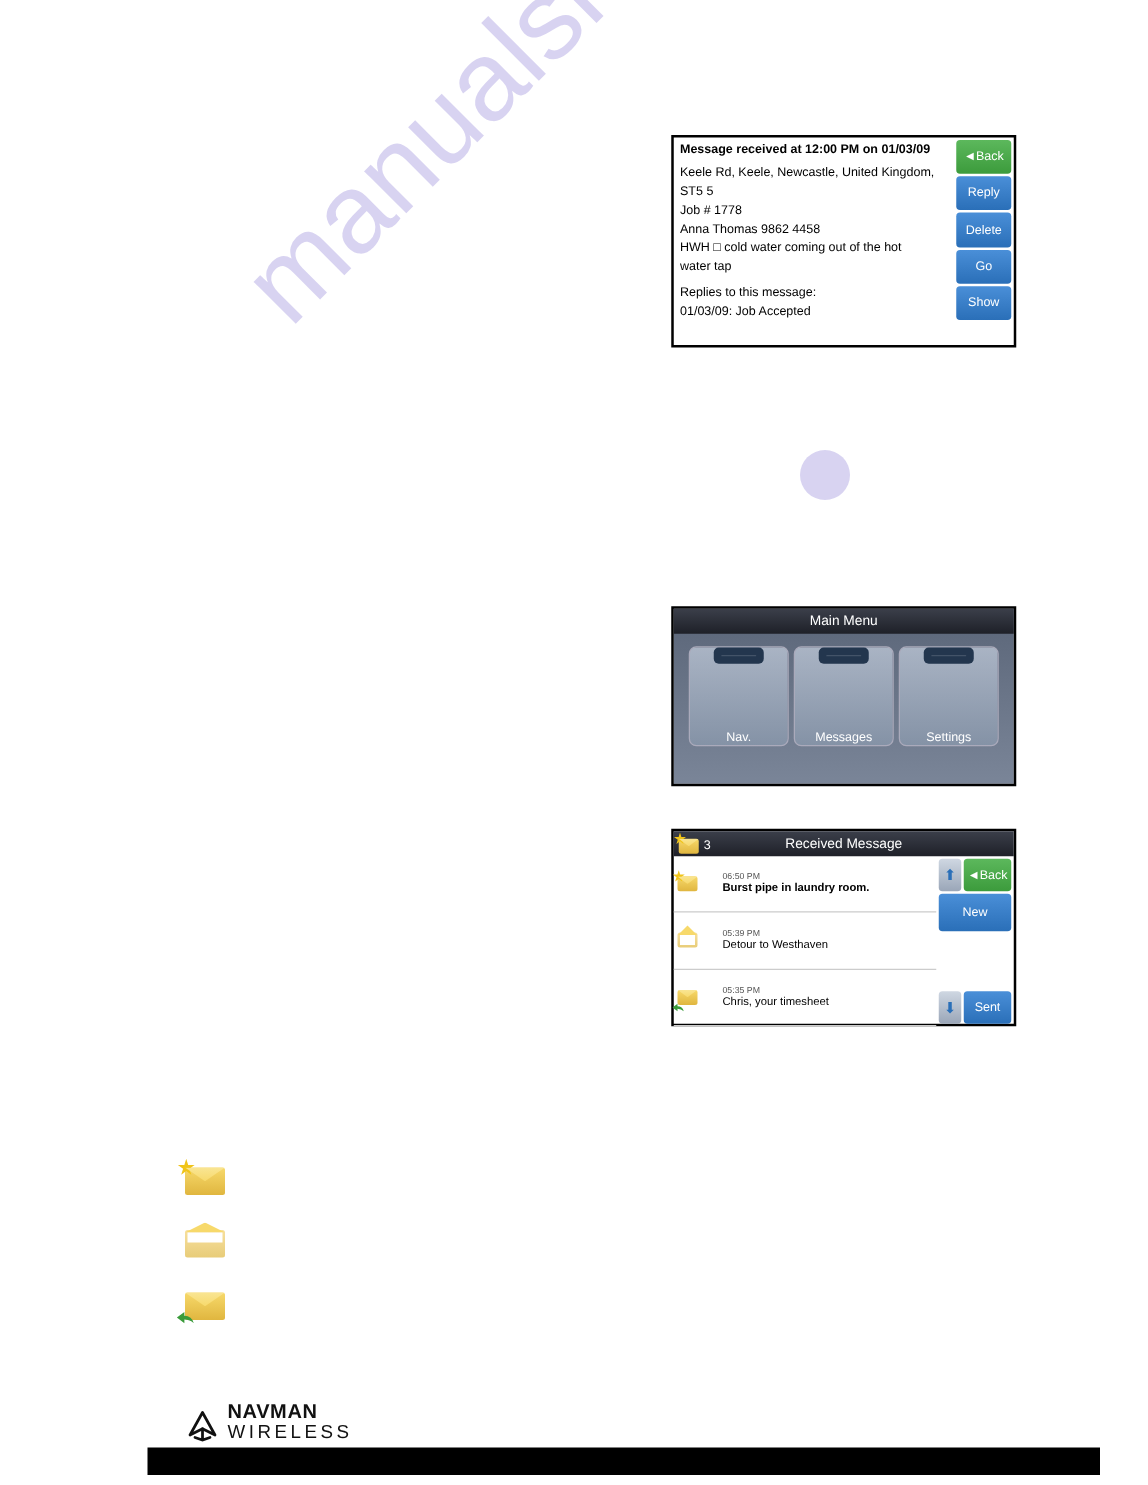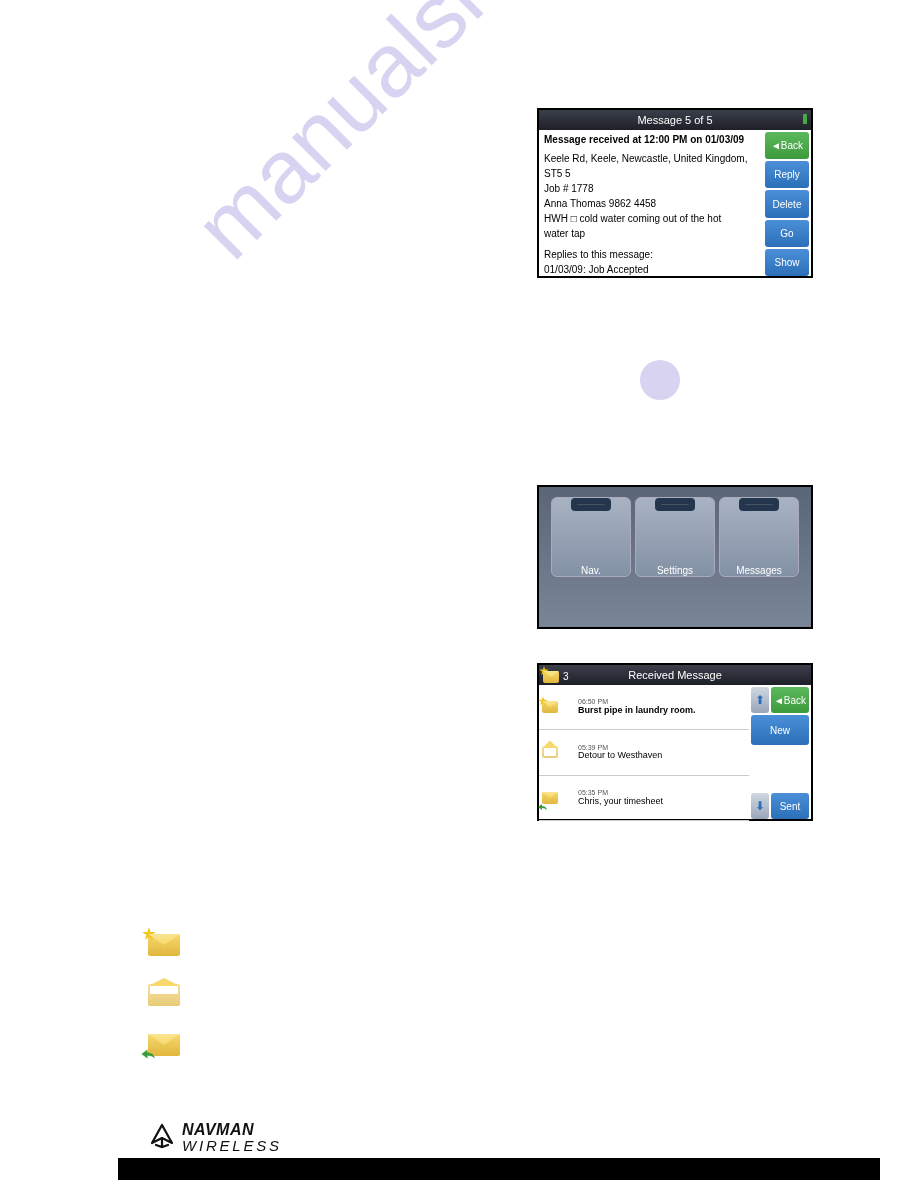--- a/index.html
+++ b/index.html
@@ -56,38 +56,37 @@
   .reply-arrow svg { width:100%; height:100%; }
 
   
   .inst-icon { position: absolute; left: 148px; }
   .inst1 { top: 934px; }
   .inst2 { top: 984px; }
   .inst3 { top: 1034px; }
   .big-env { width: 32px; height: 22px; }
 
   
-  .footer-logo { position: absolute; left: 148px; top: 1123px; display: flex; align-items: flex-start; gap: 6px; font-style: italic; }
+  .footer-logo { position: absolute; left: 148px; top: 1123px; display: flex; align-items: flex-end; gap: 6px; }
   .logo-mark { width: 28px; height: 26px; }
   .logo-text { font-weight: 900; font-size: 16px; letter-spacing: 0.5px; color: #111; line-height: 0.9; }
   .logo-sub { font-weight: 500; font-size: 15px; letter-spacing: 2.8px; color: #111; }
   .footer-bar { position: absolute; left: 118px; right: 38px; top: 1158px; height: 22px; background: #000; }
 
   .small-env { width: 16px; height: 12px; }
 </style>
 </head>
 <body>
 
 <div class="content">
 
   <div class="watermark">manualshive.com</div>
   <div class="watermark-dot"></div>
 
   <div class="screen1">
-    <div class="screen1-titlebar">Message 5 of 5</div>
     <div class="screen1-body">
       <div class="screen1-text">
         <p><b>Message received at 12:00 PM on 01/03/09</b></p>
         <p style="margin-top:6px;">Keele Rd, Keele, Newcastle, United Kingdom,</p>
         <p>ST5 5</p>
         <p>Job # 1778</p>
         <p>Anna Thomas 9862 4458</p>
         <p>HWH □ cold water coming out of the hot</p>
         <p>water tap</p>
         <p style="margin-top:8px;">Replies to this message:</p>
@@ -97,32 +96,33 @@
         <div class="screen1-btn btn-back">◄Back</div>
         <div class="screen1-btn btn-blue">Reply</div>
         <div class="screen1-btn btn-blue">Delete</div>
         <div class="screen1-btn btn-blue">Go</div>
         <div class="screen1-btn btn-blue">Show</div>
       </div>
     </div>
   </div>
 
   <div class="screen2">
+    <div class="screen2-title">Main Menu</div>
     <div class="screen2-row">
       <div class="screen2-card">
         <div class="screen2-icon"></div>
         <span>Nav.</span>
       </div>
       <div class="screen2-card">
         <div class="screen2-icon"></div>
-        <span>Settings</span>
+        <span>Messages</span>
       </div>
       <div class="screen2-card">
         <div class="screen2-icon"></div>
-        <span>Messages</span>
+        <span>Settings</span>
       </div>
     </div>
   </div>
 
   <div class="screen3">
     <div class="screen3-title">
       <div class="screen3-title-left">
         <span class="env-icon small-env env-closed">
             <span class="star"></span>
           </span>

